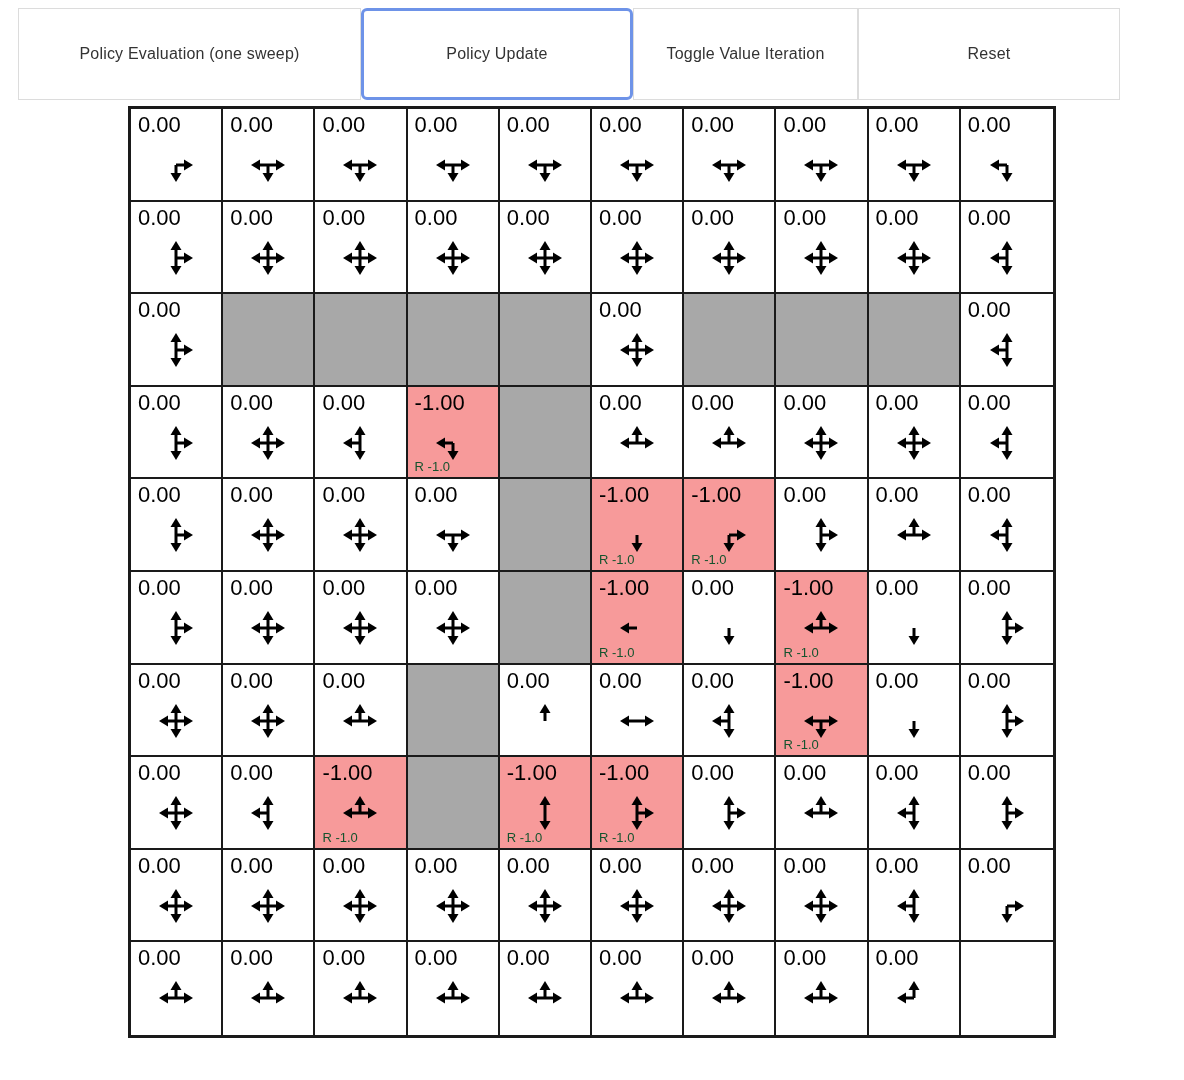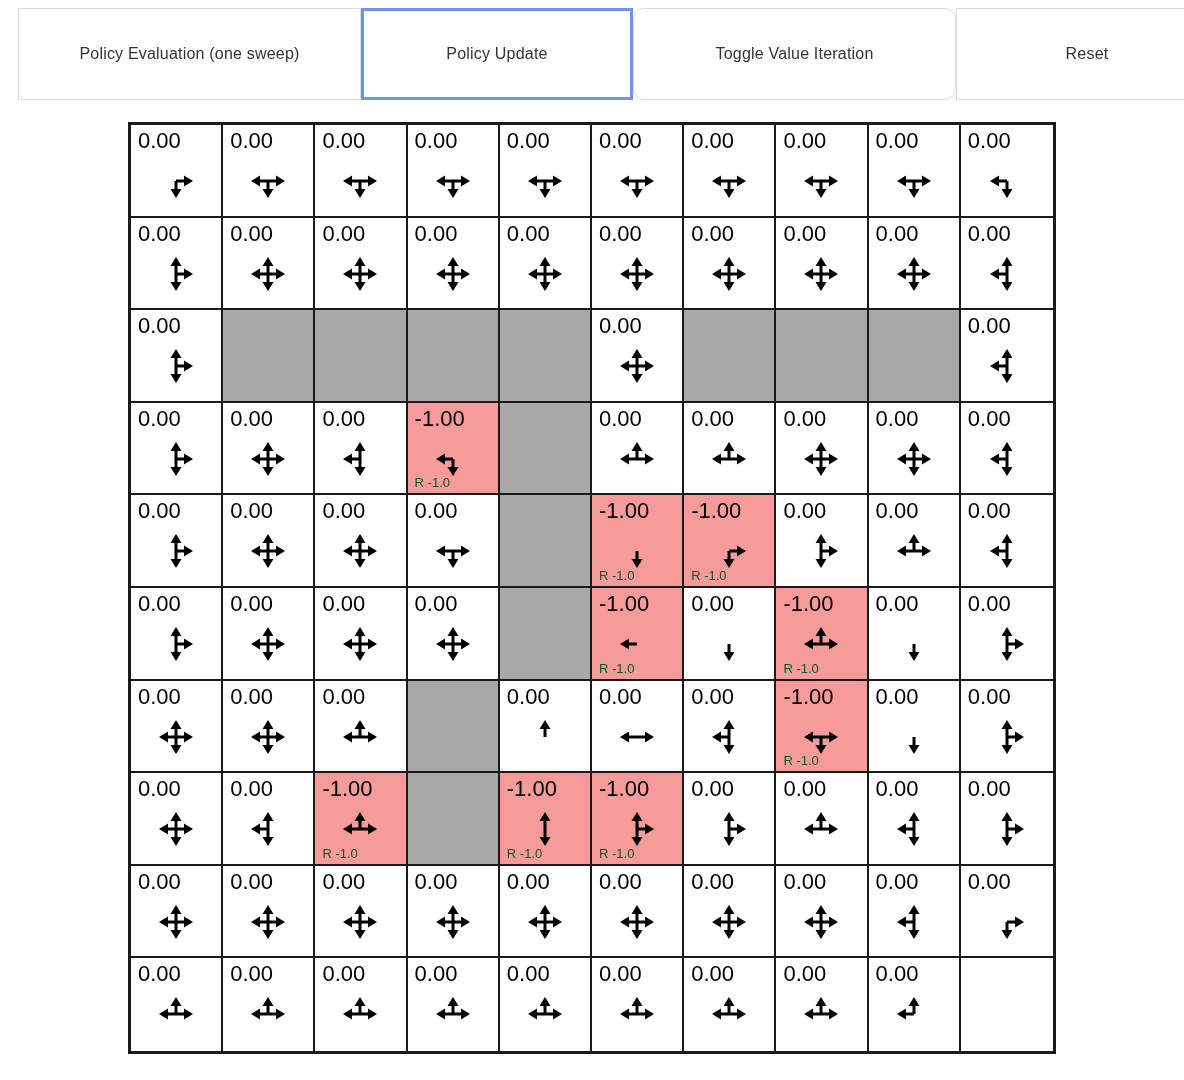--- a/index.html
+++ b/index.html
@@ -33,33 +33,33 @@
     align-items: center;
     justify-content: center;
     font-size: 16px;
     color: #333333;
     letter-spacing: .2px;
     cursor: pointer;
     margin-right: 0;
   }
   .tb-btn.w1 { width: 343px; }
   .tb-btn.w2 { width: 272px; }
-  .tb-btn.w3 { width: 323px; border-radius: 11px; }
+  .tb-btn.w3 { width: 225px; }
   .tb-btn.w4 { width: 262px; }
   .tb-btn.selected {
     border: 3px solid #6e93e8;
-    border-radius: 0;
+    border-radius: 6px;
     font-weight: 400;
   }
 
   
   .grid-wrap {
     position: absolute;
     left: 128px;
-    top: 122px;
+    top: 106px;
     width: 928px;
     height: 932px;
     border: 3px solid #1a1a1a;
     background: #ffffff;
   }
   .grid {
     display: grid;
     grid-template-columns: repeat(10, 1fr);
     grid-template-rows: repeat(10, 1fr);
     width: 100%;

